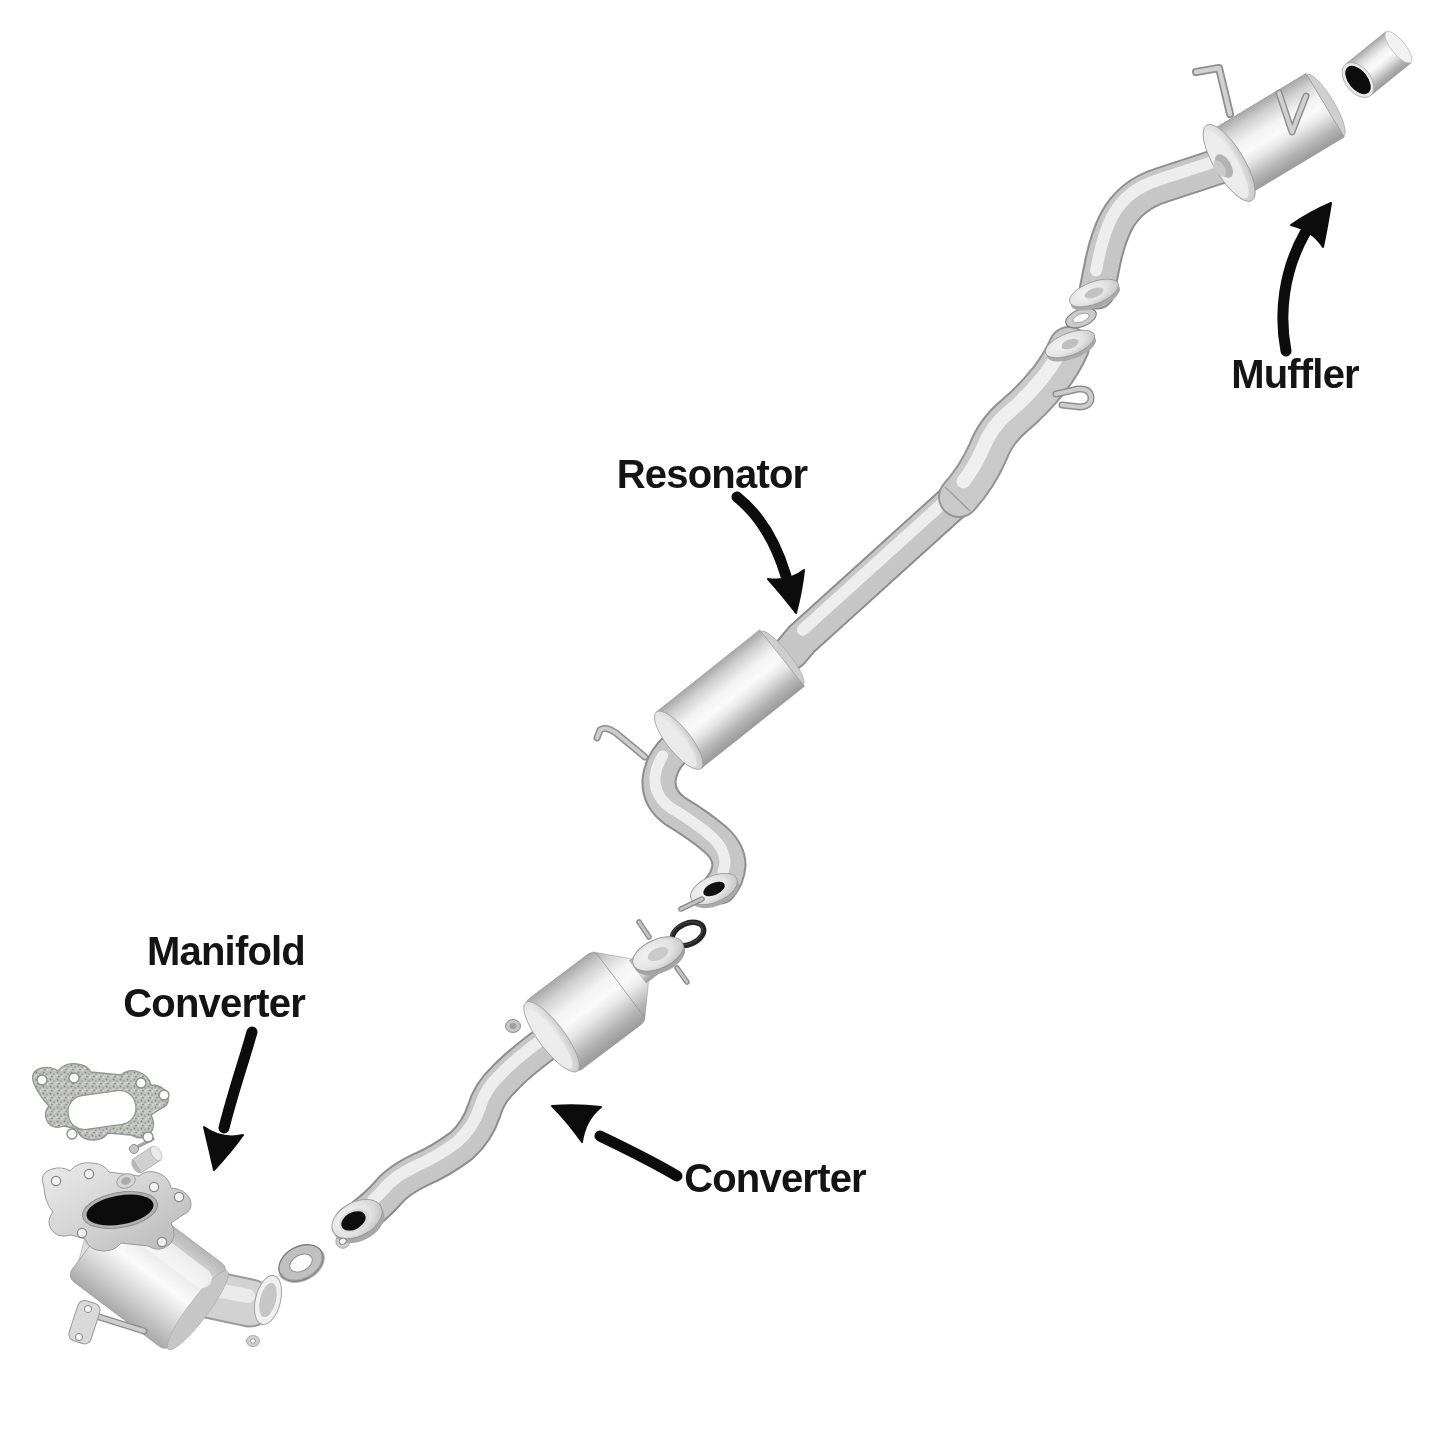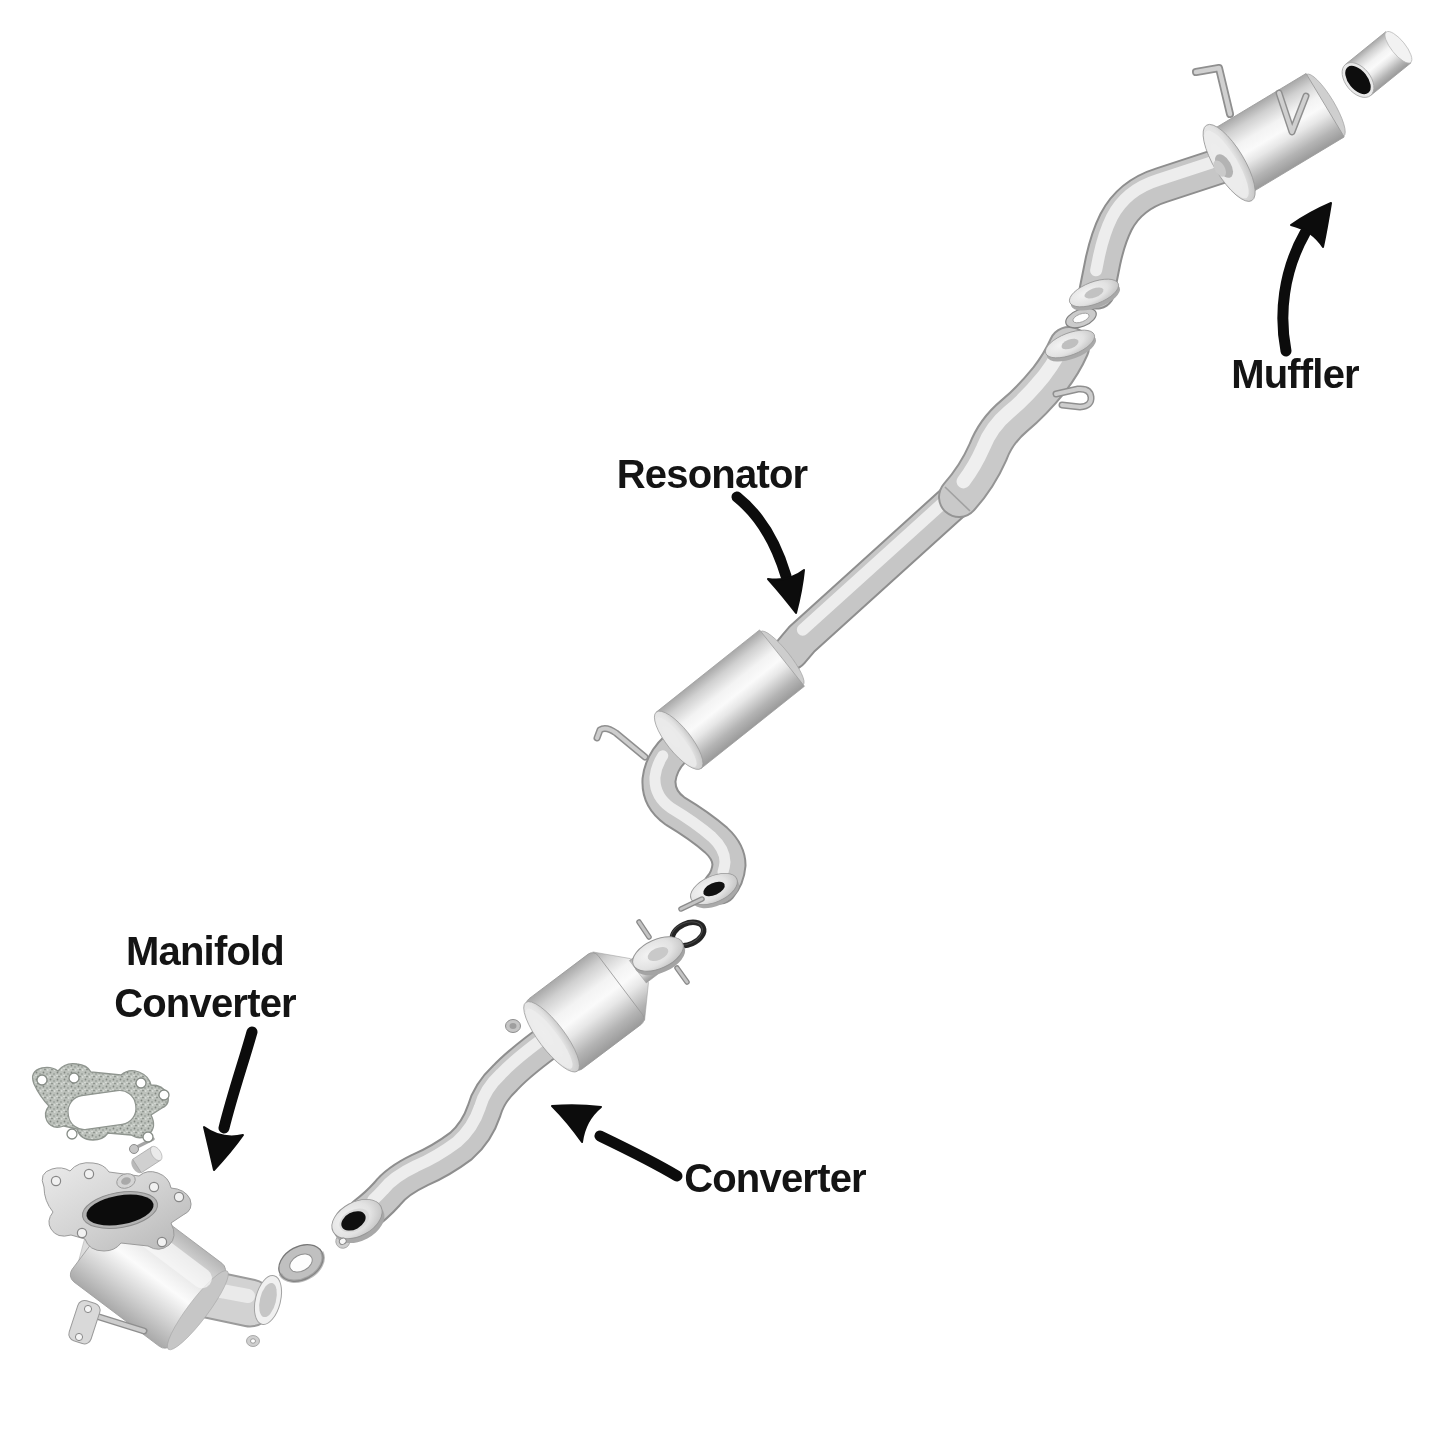--- a/index.html
+++ b/index.html
@@ -289,21 +289,21 @@
       <path class="pipe" d="M677,1176 C652,1161 627,1149 600,1136" fill="none" stroke-width="11"></path>
       <path d="M552,1106 Q577,1104 601,1107 Q585,1120 582,1142 Q568,1122 552,1106 Z" stroke-width="2" stroke-linejoin="round"></path>
     </g>
   </g>
 </svg>
 
 <div class="lbl" style="left:612px;top:448px;width:200px;">Resonator</div>
 
 <div class="lbl" style="left:1205px;top:348px;width:180px;">Muffler</div>
 
-<div class="lbl" style="left:105px;top:925px;width:200px;">
+<div class="lbl" style="left:105px;top:925px;width:200px;text-align:right;">
   <span>Manifold</span>
   <span>Converter</span>
 </div>
 
 <div class="lbl" style="left:675px;top:1152px;width:200px;">
   <span>Converter</span>
 </div>
 
 </div>
 

